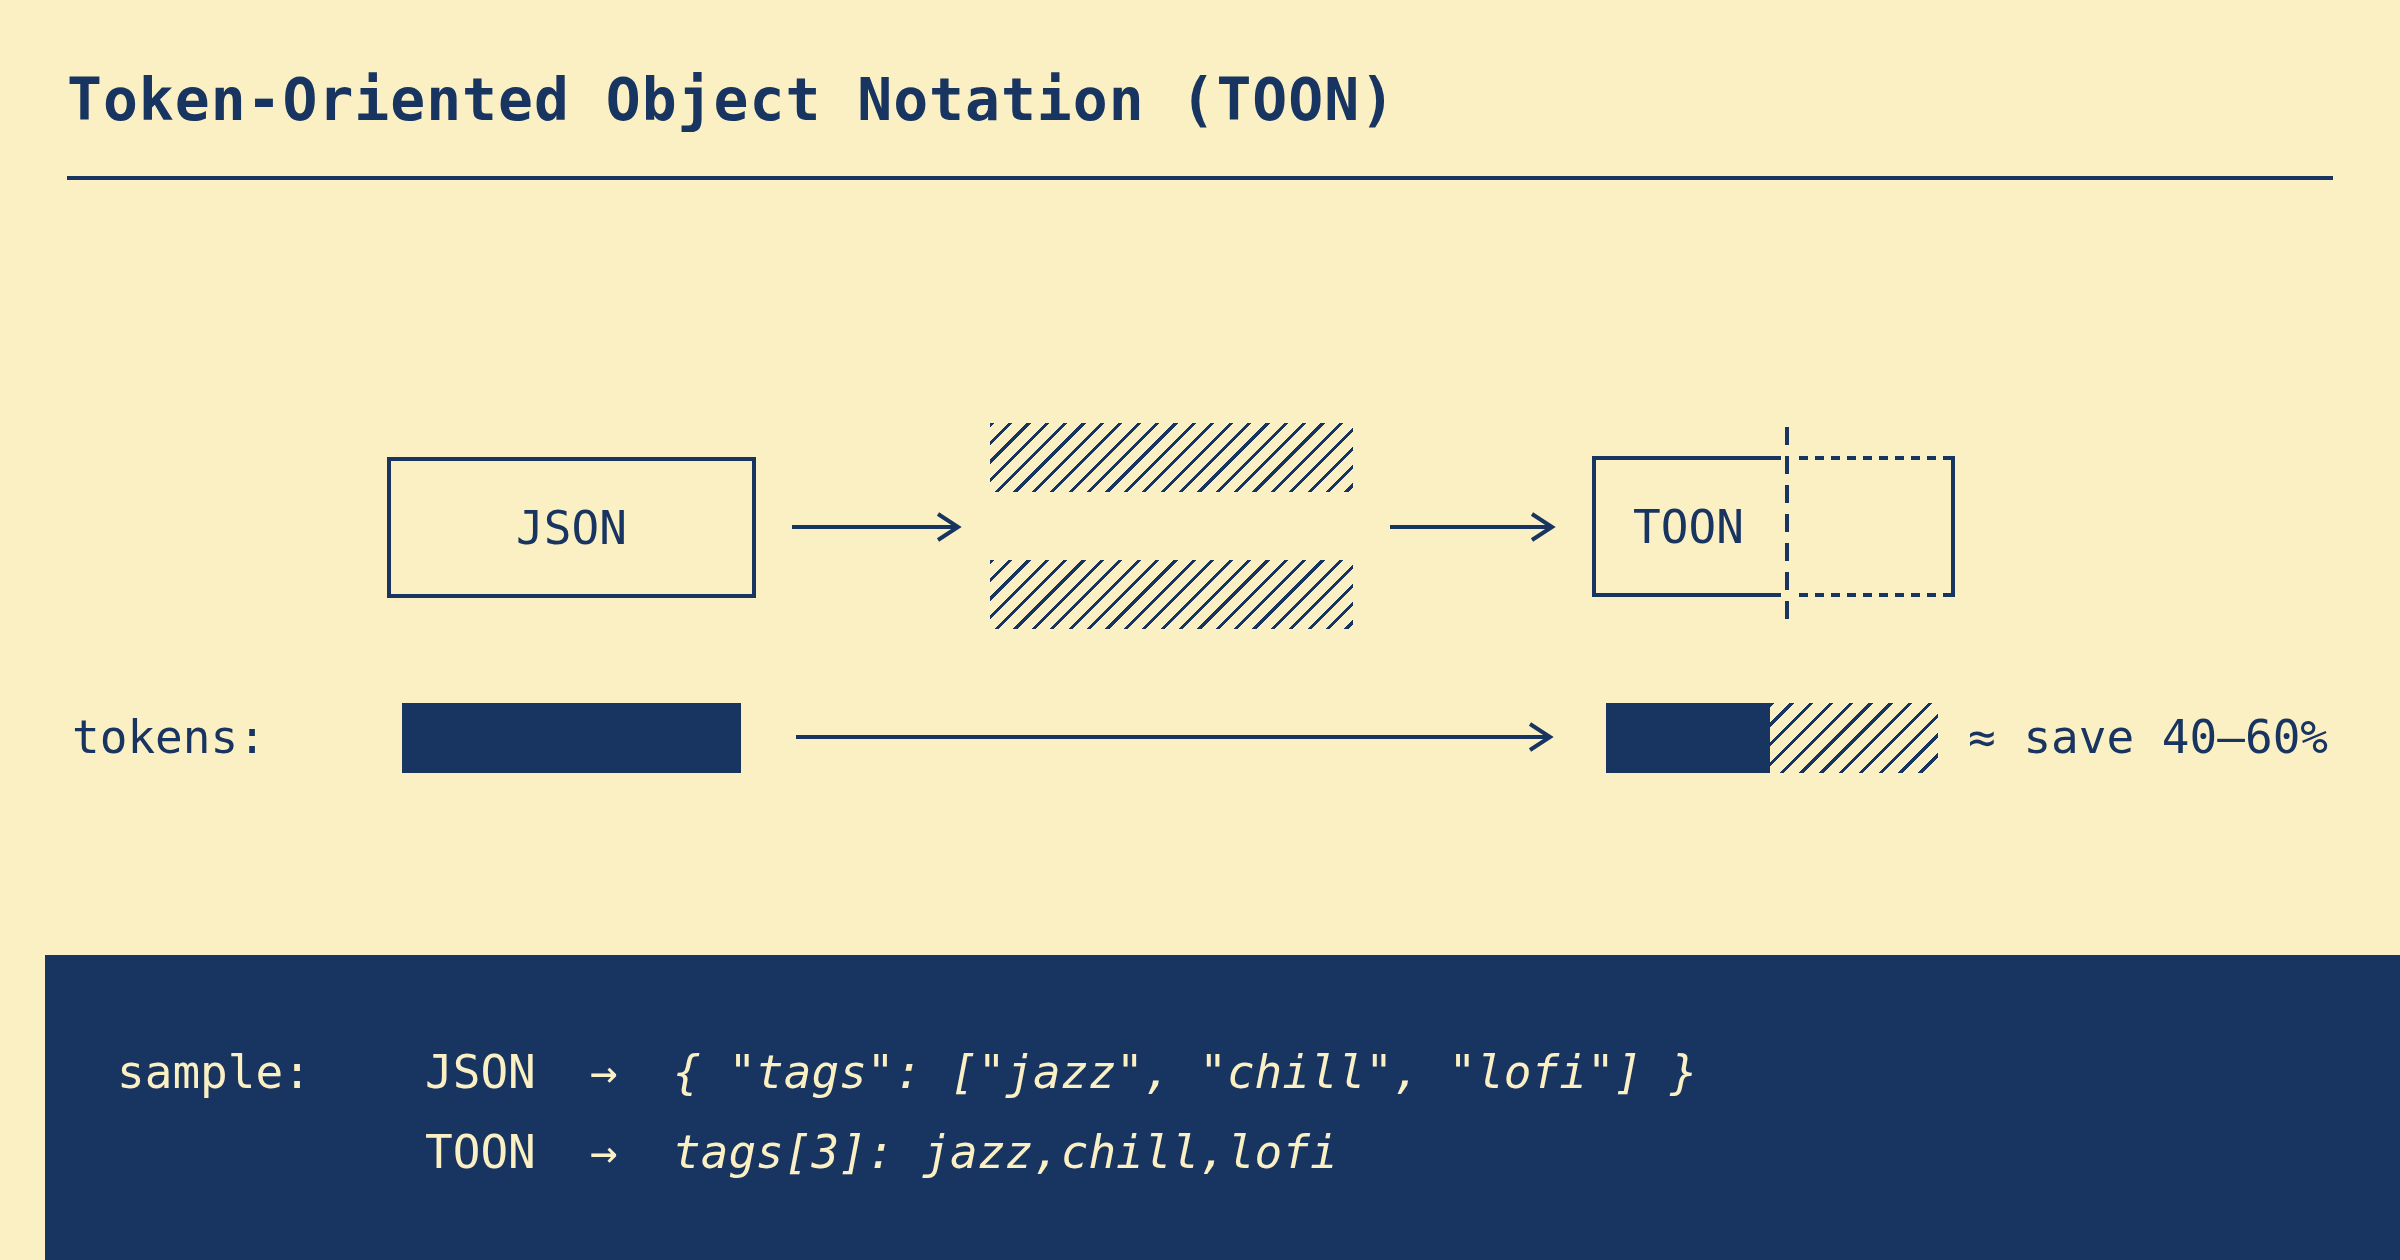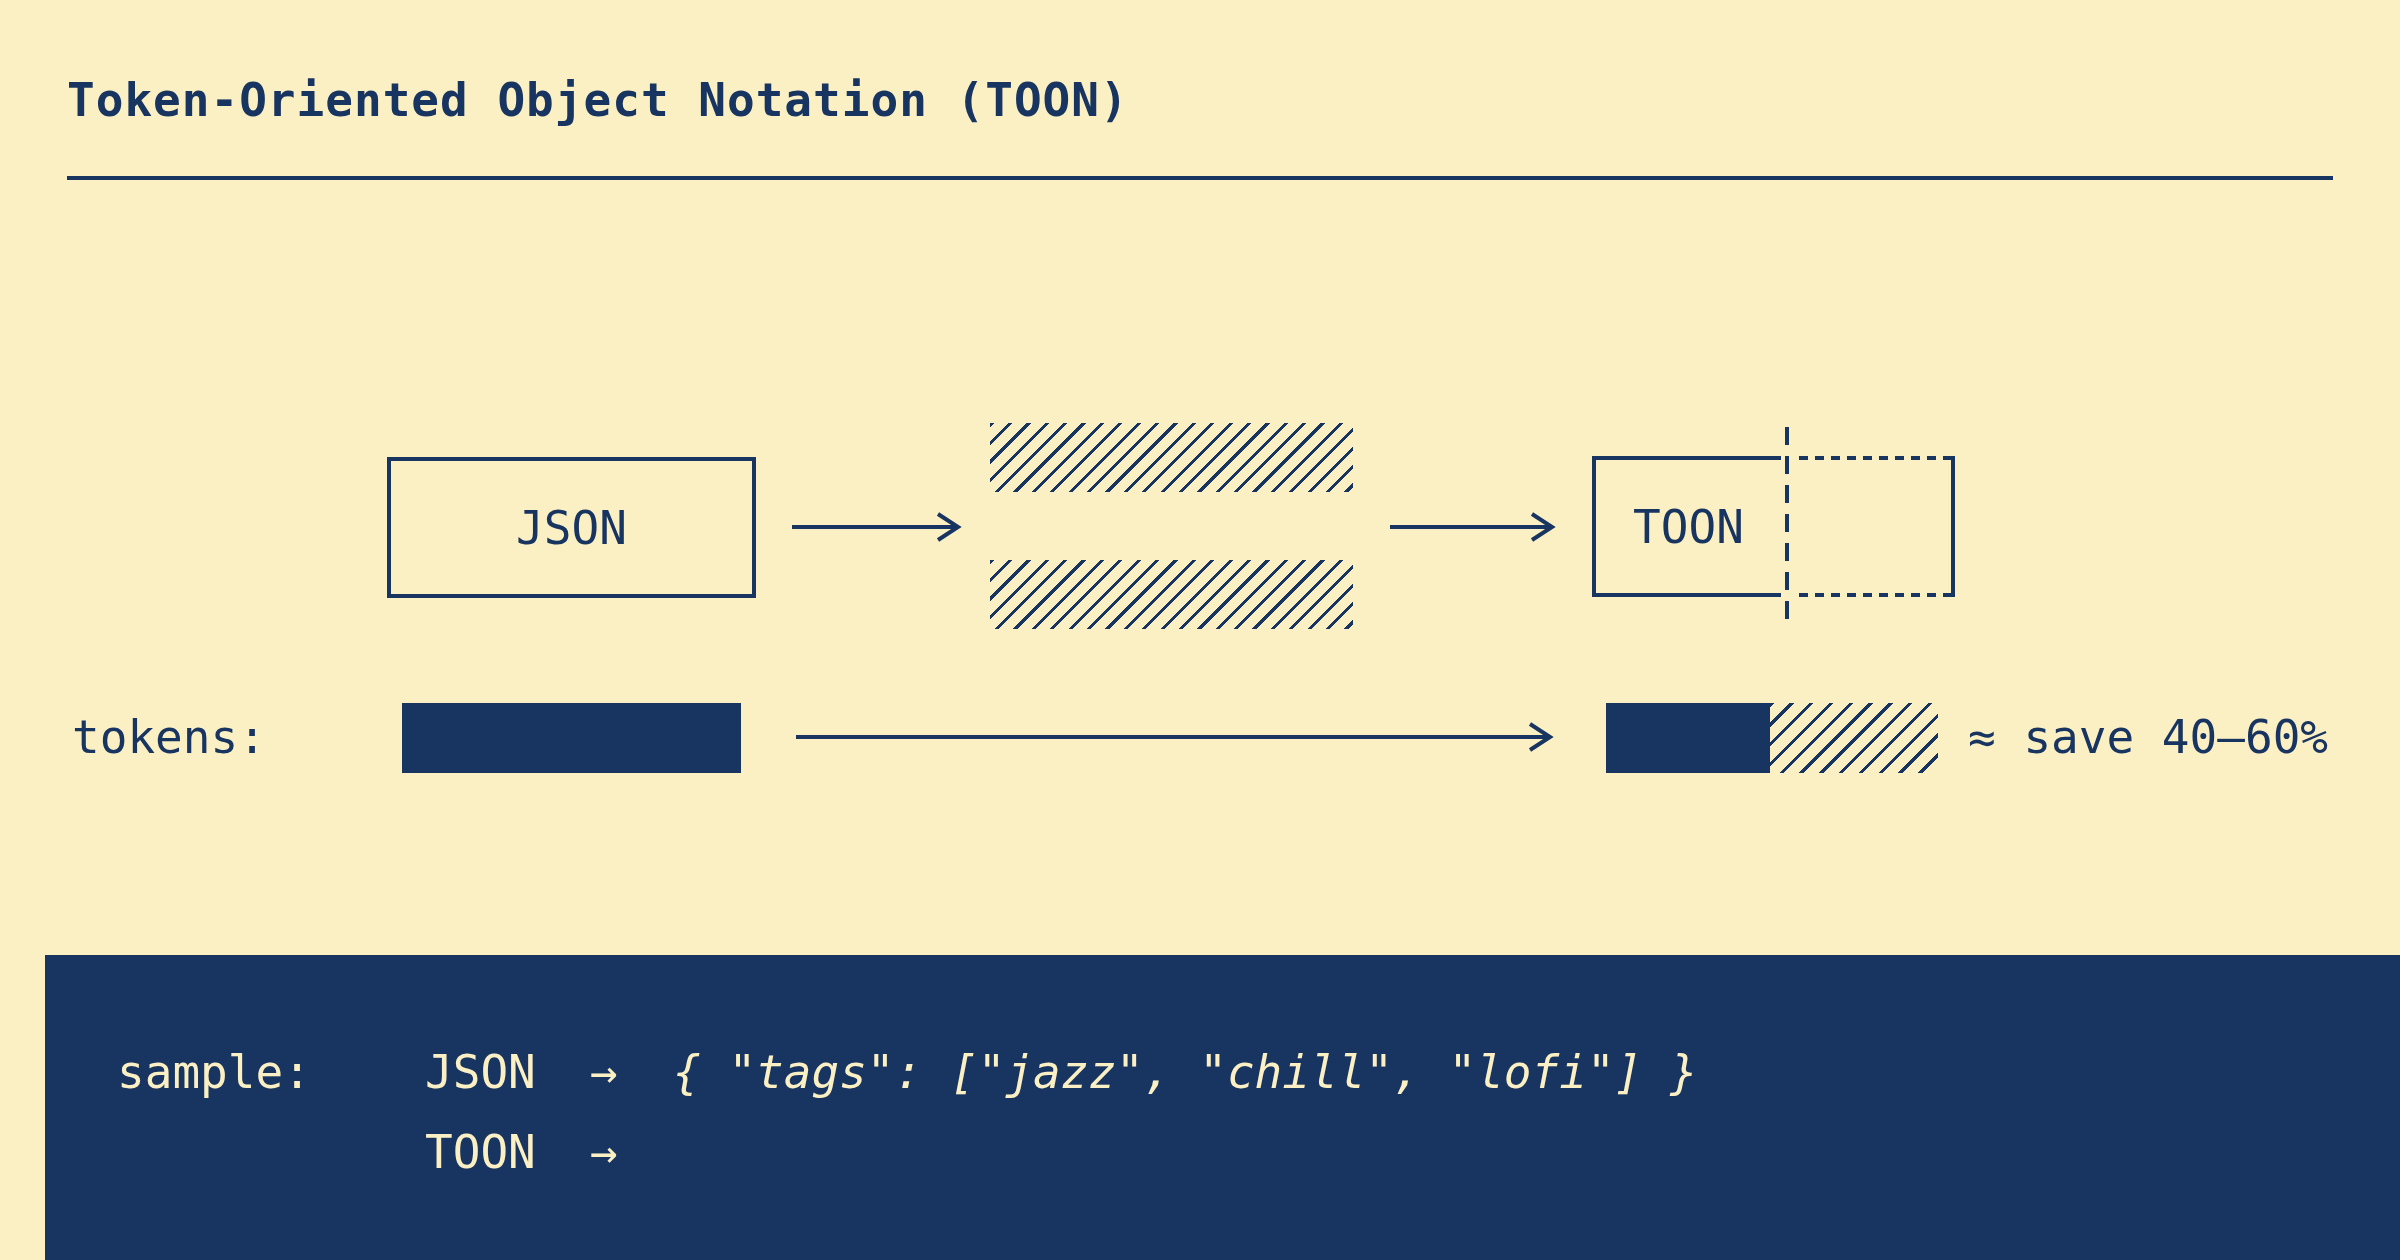--- a/index.html
+++ b/index.html
@@ -11,21 +11,21 @@
   body{
     background:var(--cream);
     font-family:"DejaVu Sans Mono","Liberation Mono",monospace;
     color:var(--ink);
   }
   #stage{position:relative;width:2400px;height:1260px;overflow:hidden;background:var(--cream);}
 
   
   .title{
     position:absolute;left:67px;top:72px;
-    font-size:46px;line-height:56px;letter-spacing:1px;white-space:pre;
+    font-size:58px;line-height:56px;letter-spacing:1px;white-space:pre;
   }
   .rule{
     position:absolute;left:67px;top:176px;width:2266px;height:4px;
     background:var(--ink);
   }
 
   
   .box-json{
     position:absolute;left:387px;top:457px;width:369px;height:141px;
     border:4px solid var(--ink);
@@ -140,15 +140,16 @@
 
   <div class="sample-panel">
     <div class="row sample-label">sample:</div>
 
     <div class="row fmt fmt-1">JSON</div>
     <div class="row arr arr-1">→</div>
     <div class="row code code-1">{ "tags": ["jazz", "chill", "lofi"] }</div>
 
     <div class="row fmt fmt-2">TOON</div>
     <div class="row arr arr-2">→</div>
+    <div class="row code code-2">tags[3]: jazz,chill,lofi</div>
   </div>
 
 </div>
 
 </body></html>

